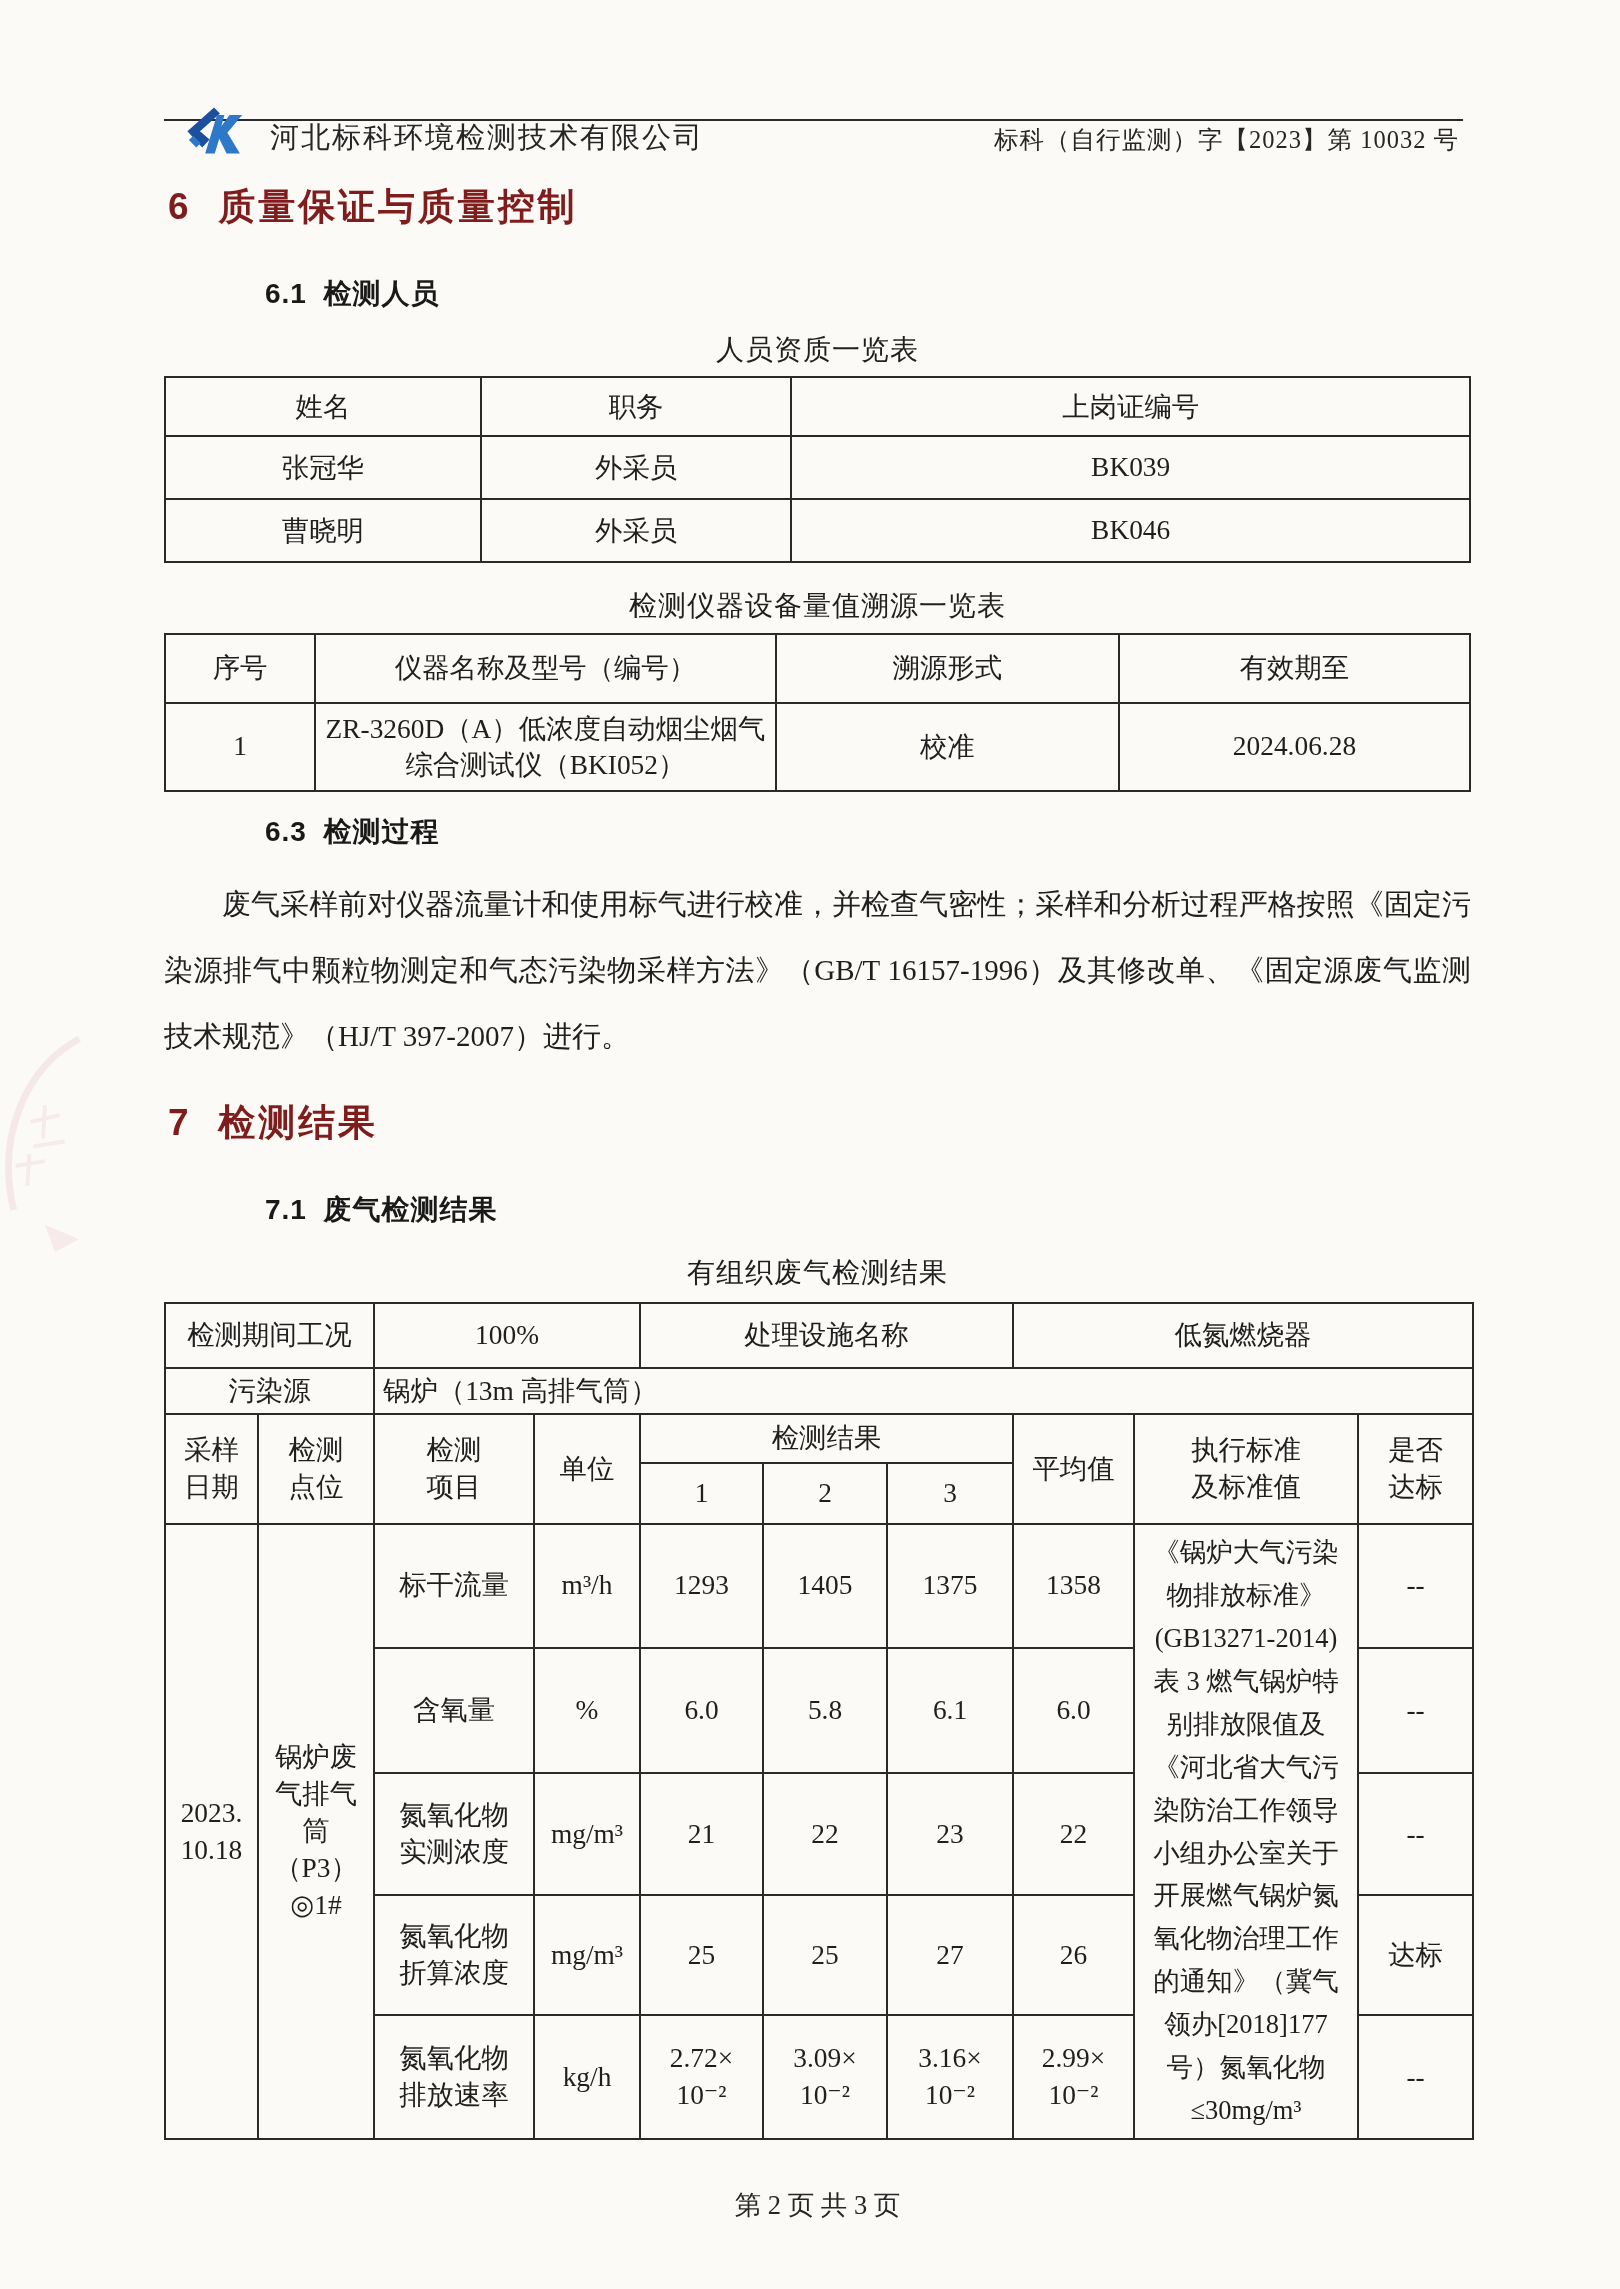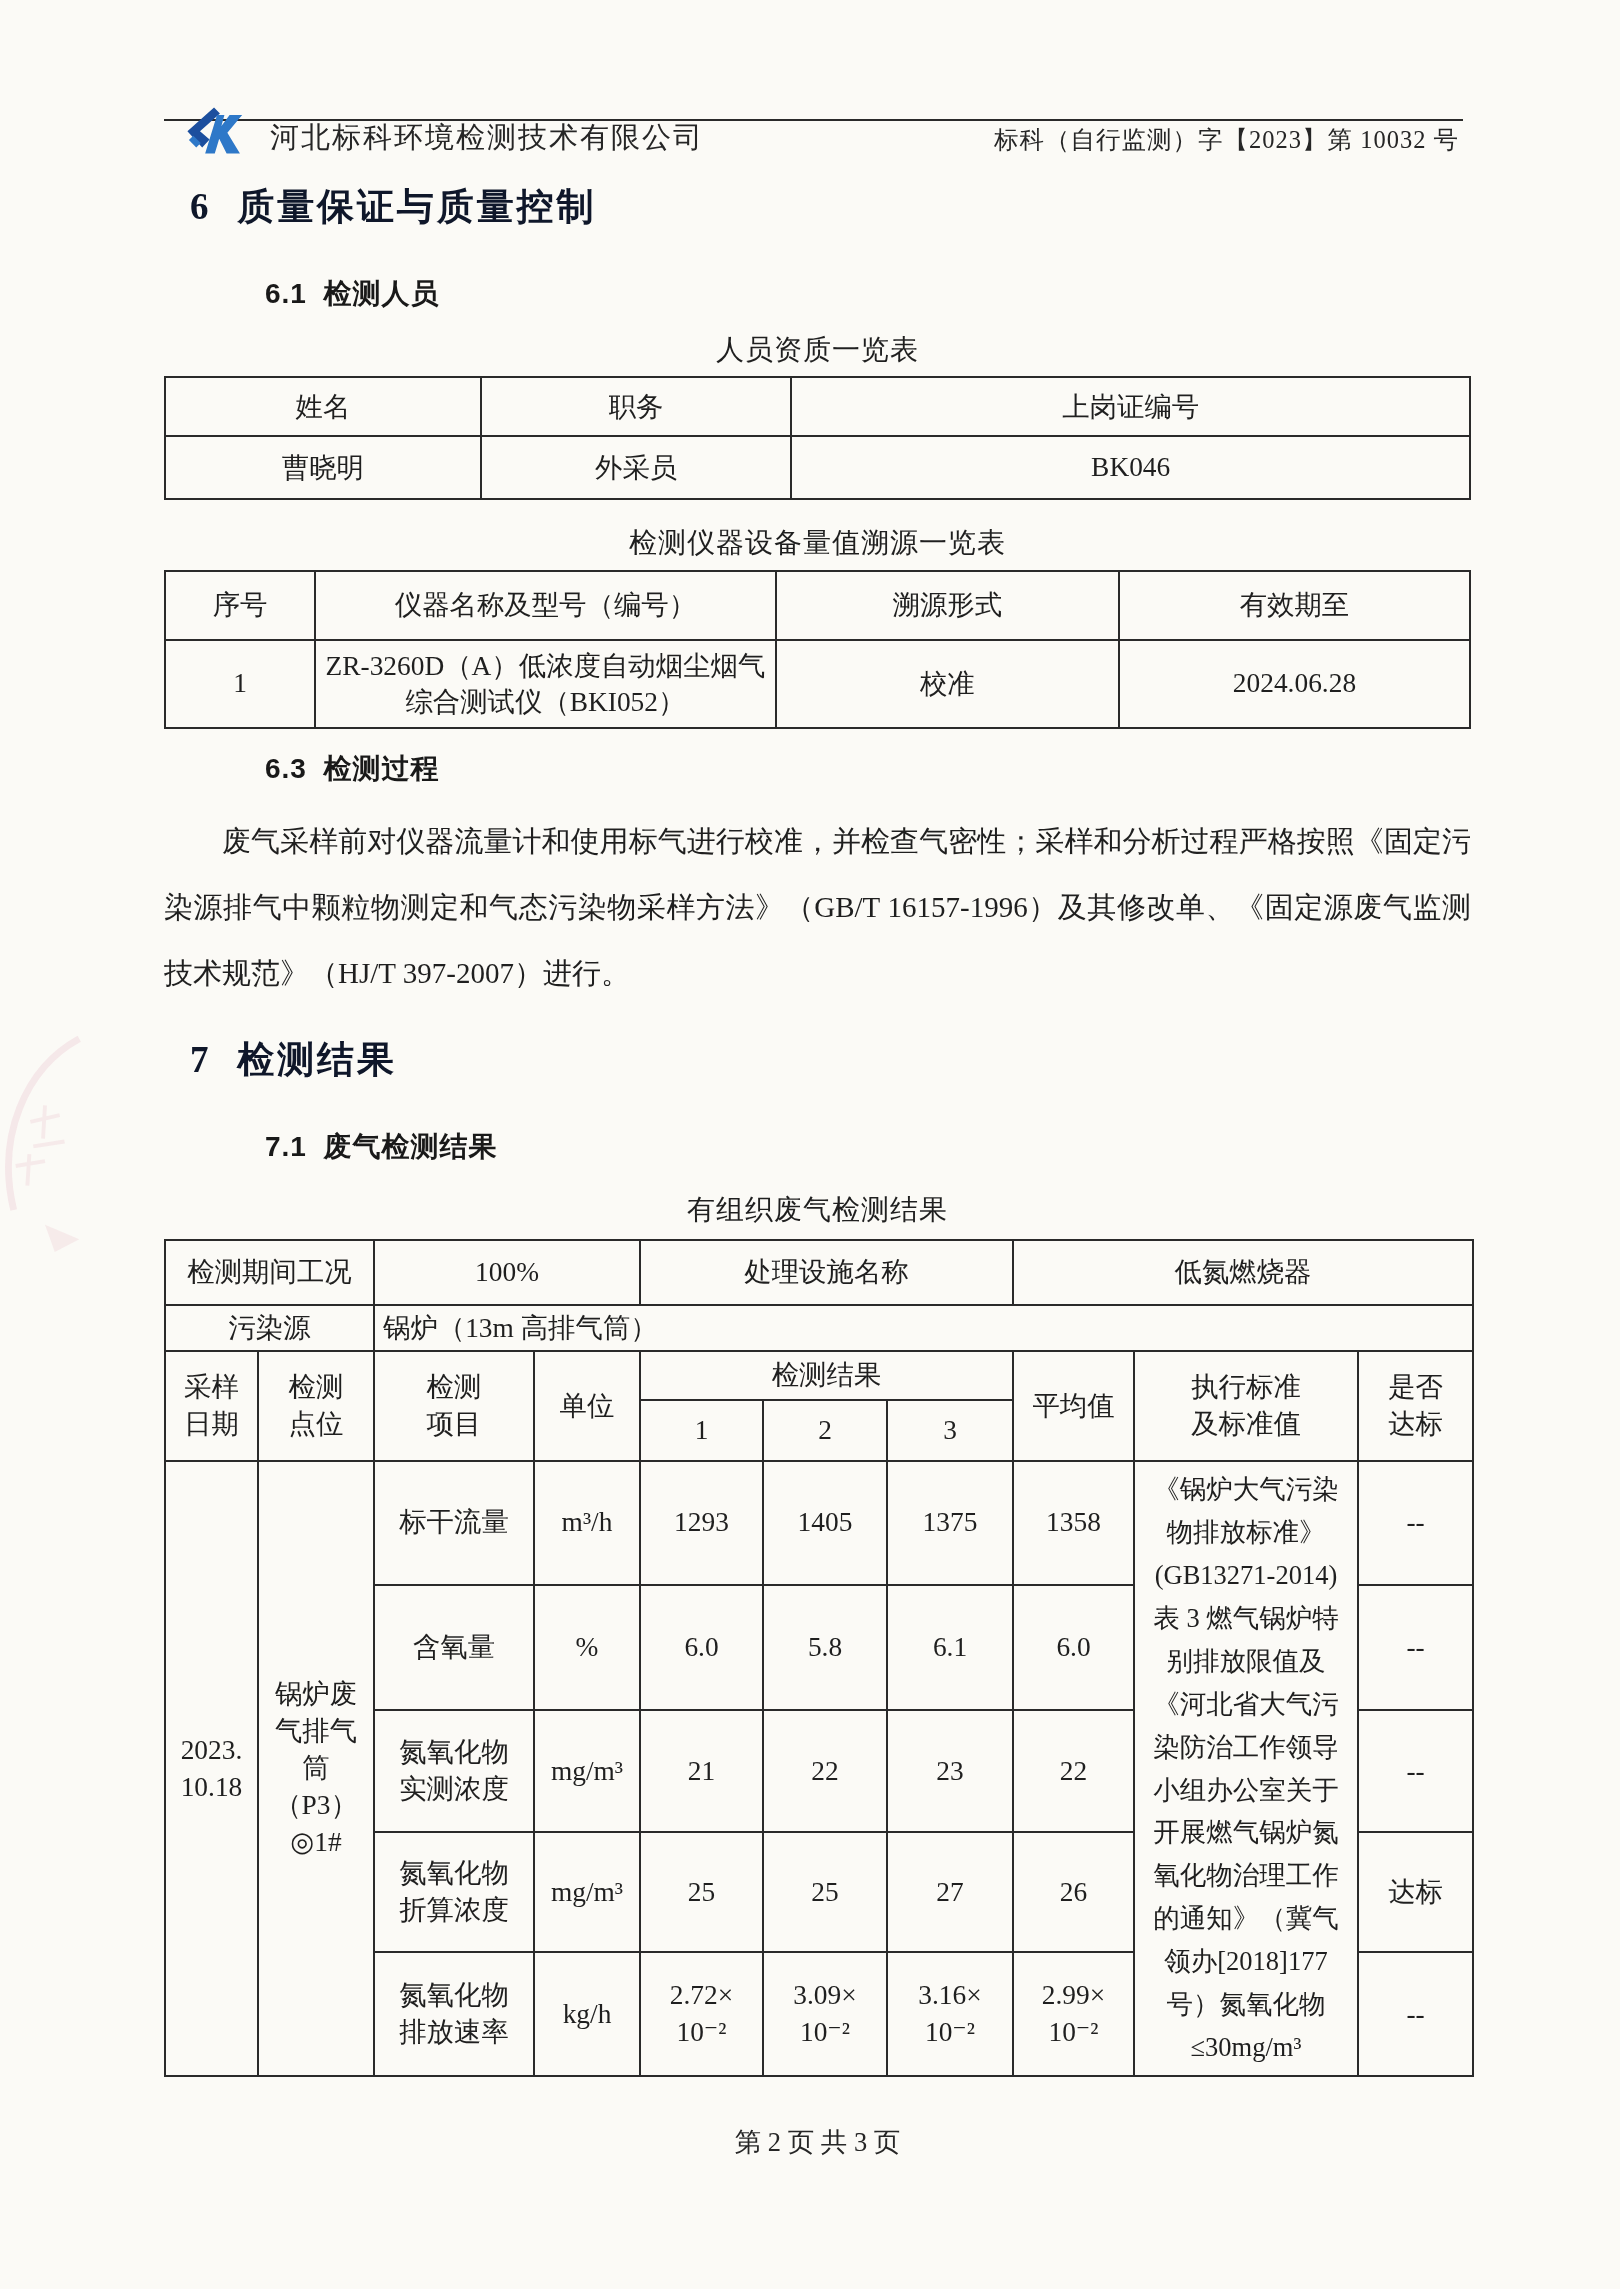--- a/index.html
+++ b/index.html
@@ -25,23 +25,23 @@
     position:absolute; left:106px; top:118px;
     font-size:29px; letter-spacing:2px; color:#262626;
   }
   .docnum {
     position:absolute; right:3.9px; top:123px;
     font-size:24.5px; color:#262626; letter-spacing:1px;
   }
   
   .content { margin:0 149px 0 164px; }
   .h1 {
-    font-family:Liberation Serif, serif;
-    font-weight:bold; font-size:37px; color:#0f172a;
-    margin:61px 0 0 26px; word-spacing:13.7px; letter-spacing:2.9px;
+    font-family:Liberation Sans, sans-serif;
+    font-weight:bold; font-size:37px; color:#7f1d1d;
+    margin:61px 0 0 4px; word-spacing:13.7px; letter-spacing:2.9px;
   }
   .h2 {
     font-family:"Liberation Sans","DejaVu Sans",sans-serif;
     font-weight:bold; font-size:28px; color:#191919;
     margin:43px 0 0 101px; word-spacing:7.8px; letter-spacing:1px;
   }
   .tbl-caption {
     text-align:center; font-size:28px; margin-top:17.6px; letter-spacing:1px;
   }
   table {
@@ -121,20 +121,25 @@
       <colgroup>
           <col style="width:24.2%">
           <col style="width:23.8%">
           <col style="width:52%">
         </colgroup>
       <tbody>
           <tr class="hd">
         <th>姓名</th>
         <th>职务</th>
         <th>上岗证编号</th>
+      </tr>
+      <tr class="r">
+        <td>张冠华</td>
+        <td>外采员</td>
+        <td>BK039</td>
       </tr>
       <tr class="r">
         <td>曹晓明</td>
         <td>外采员</td>
         <td>BK046</td>
       </tr>
     </tbody>
       </table>
 
 

